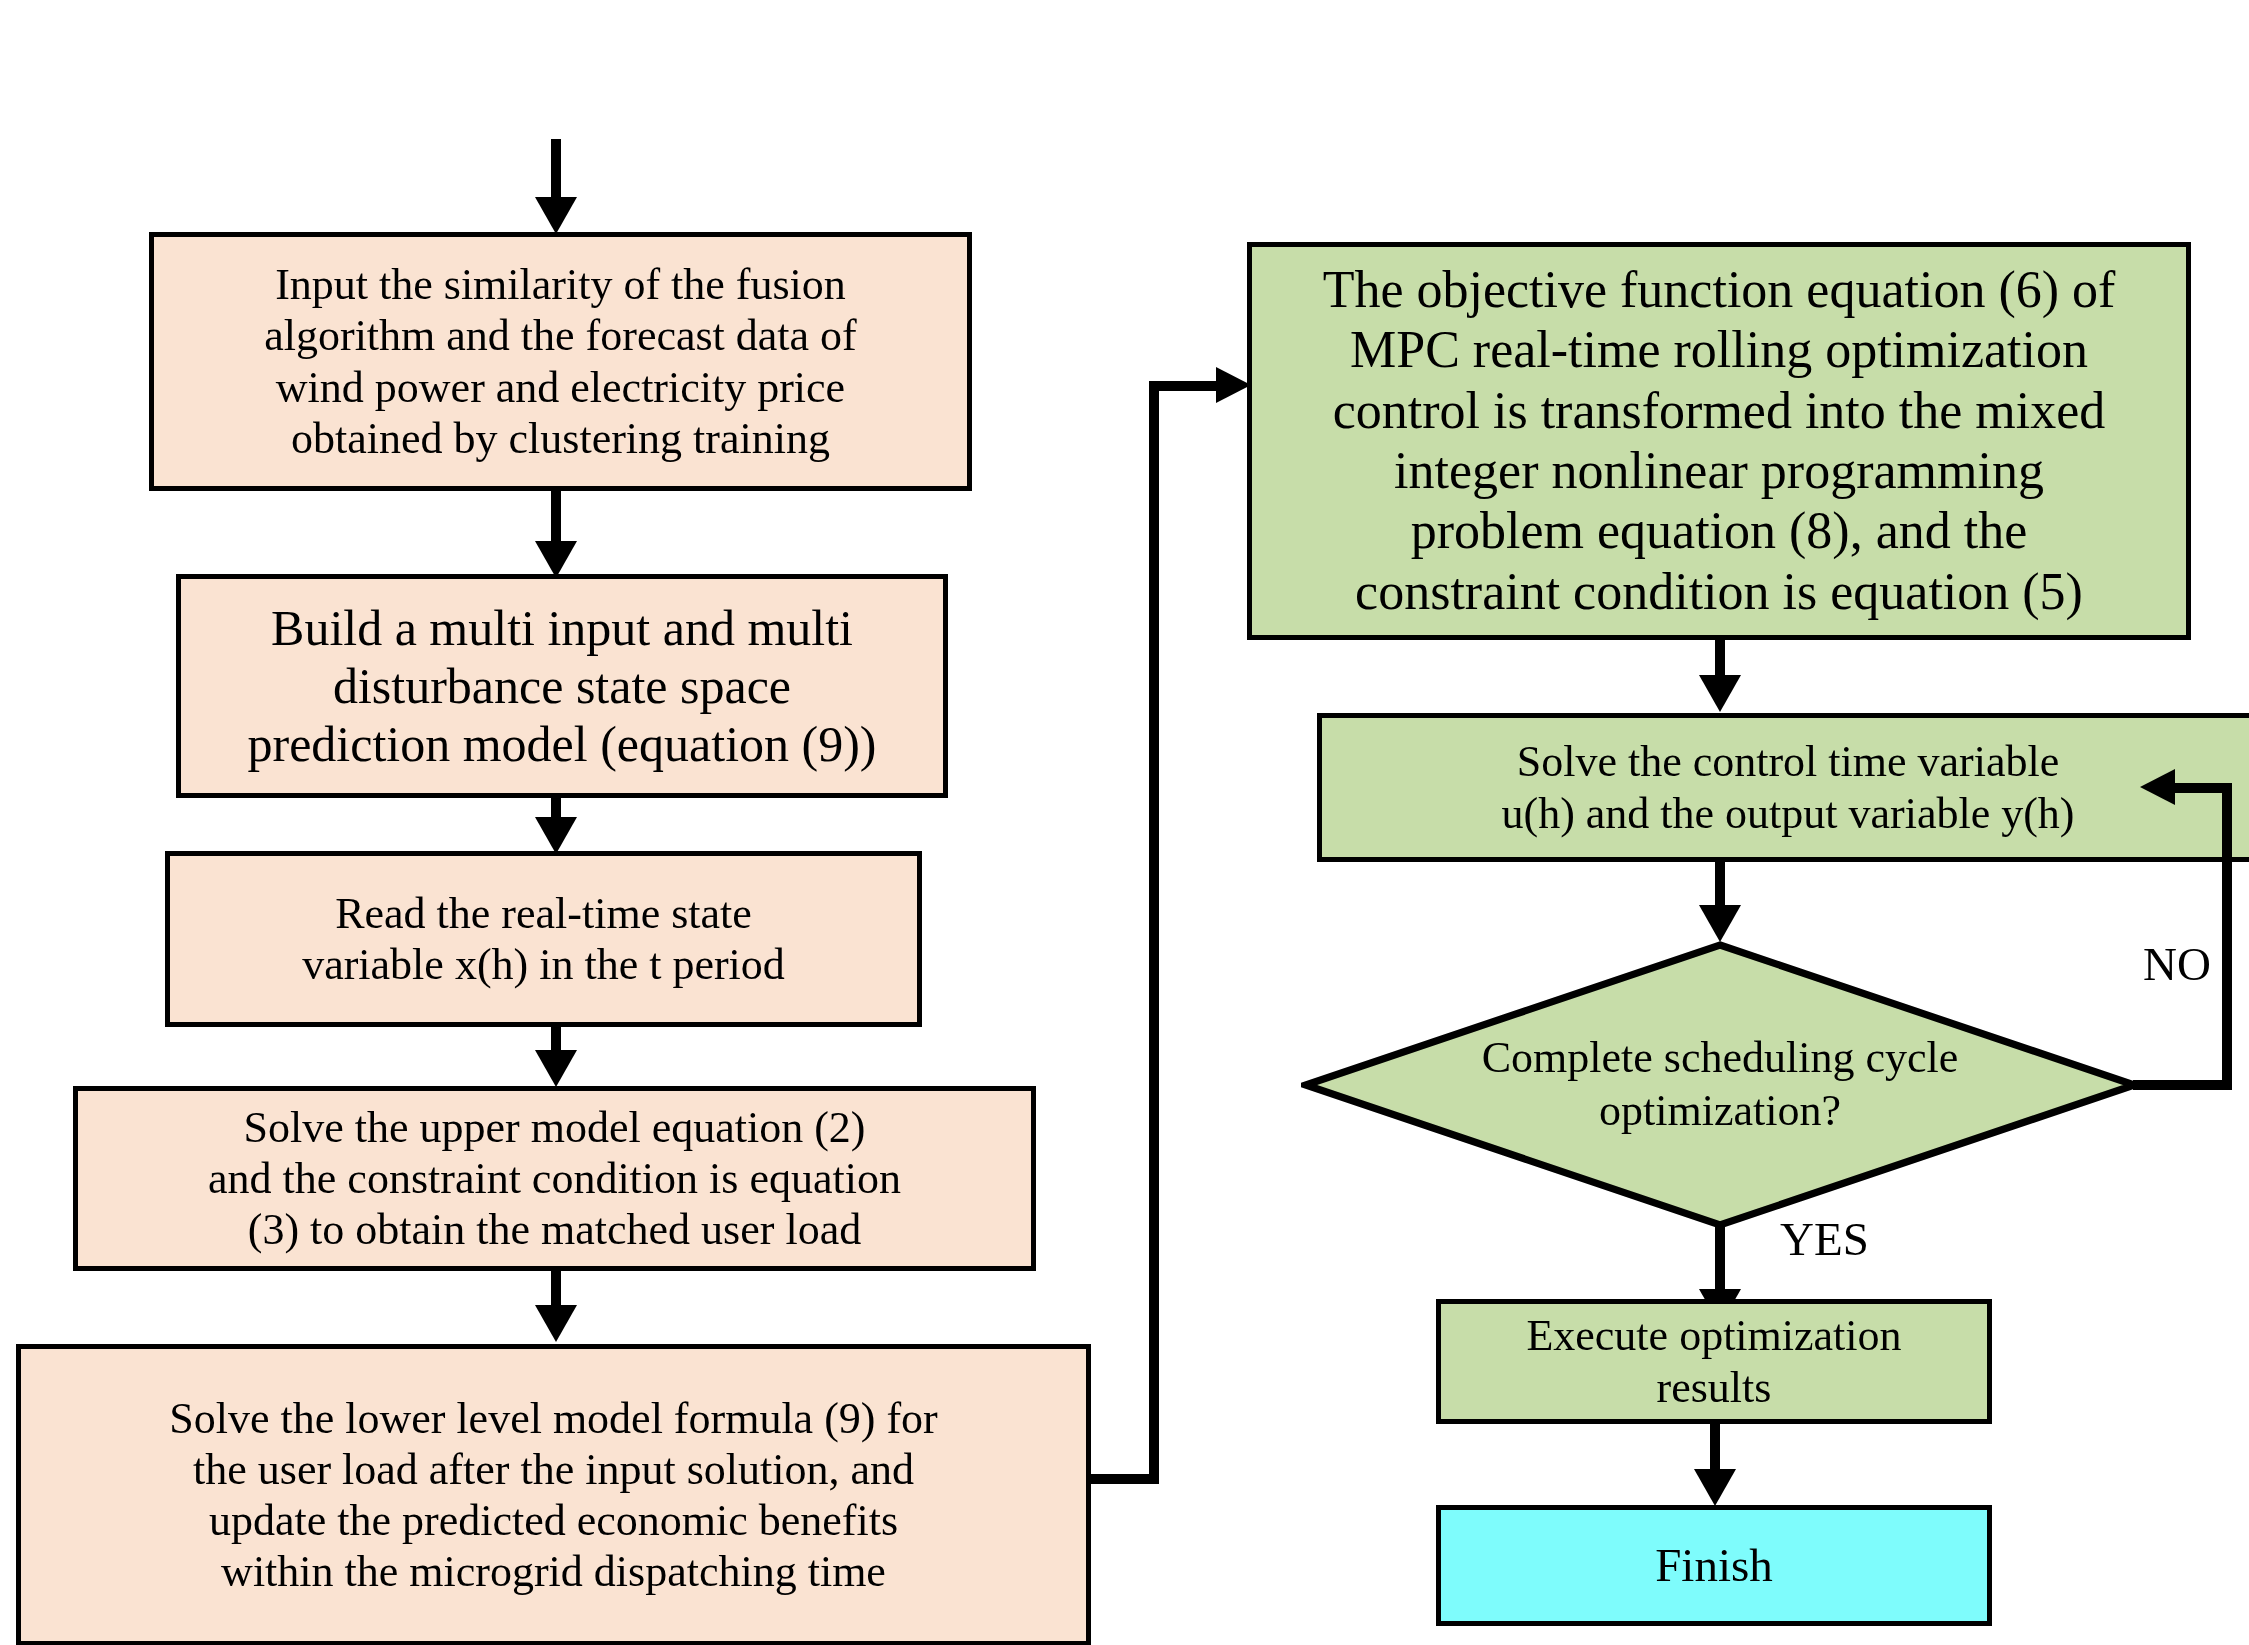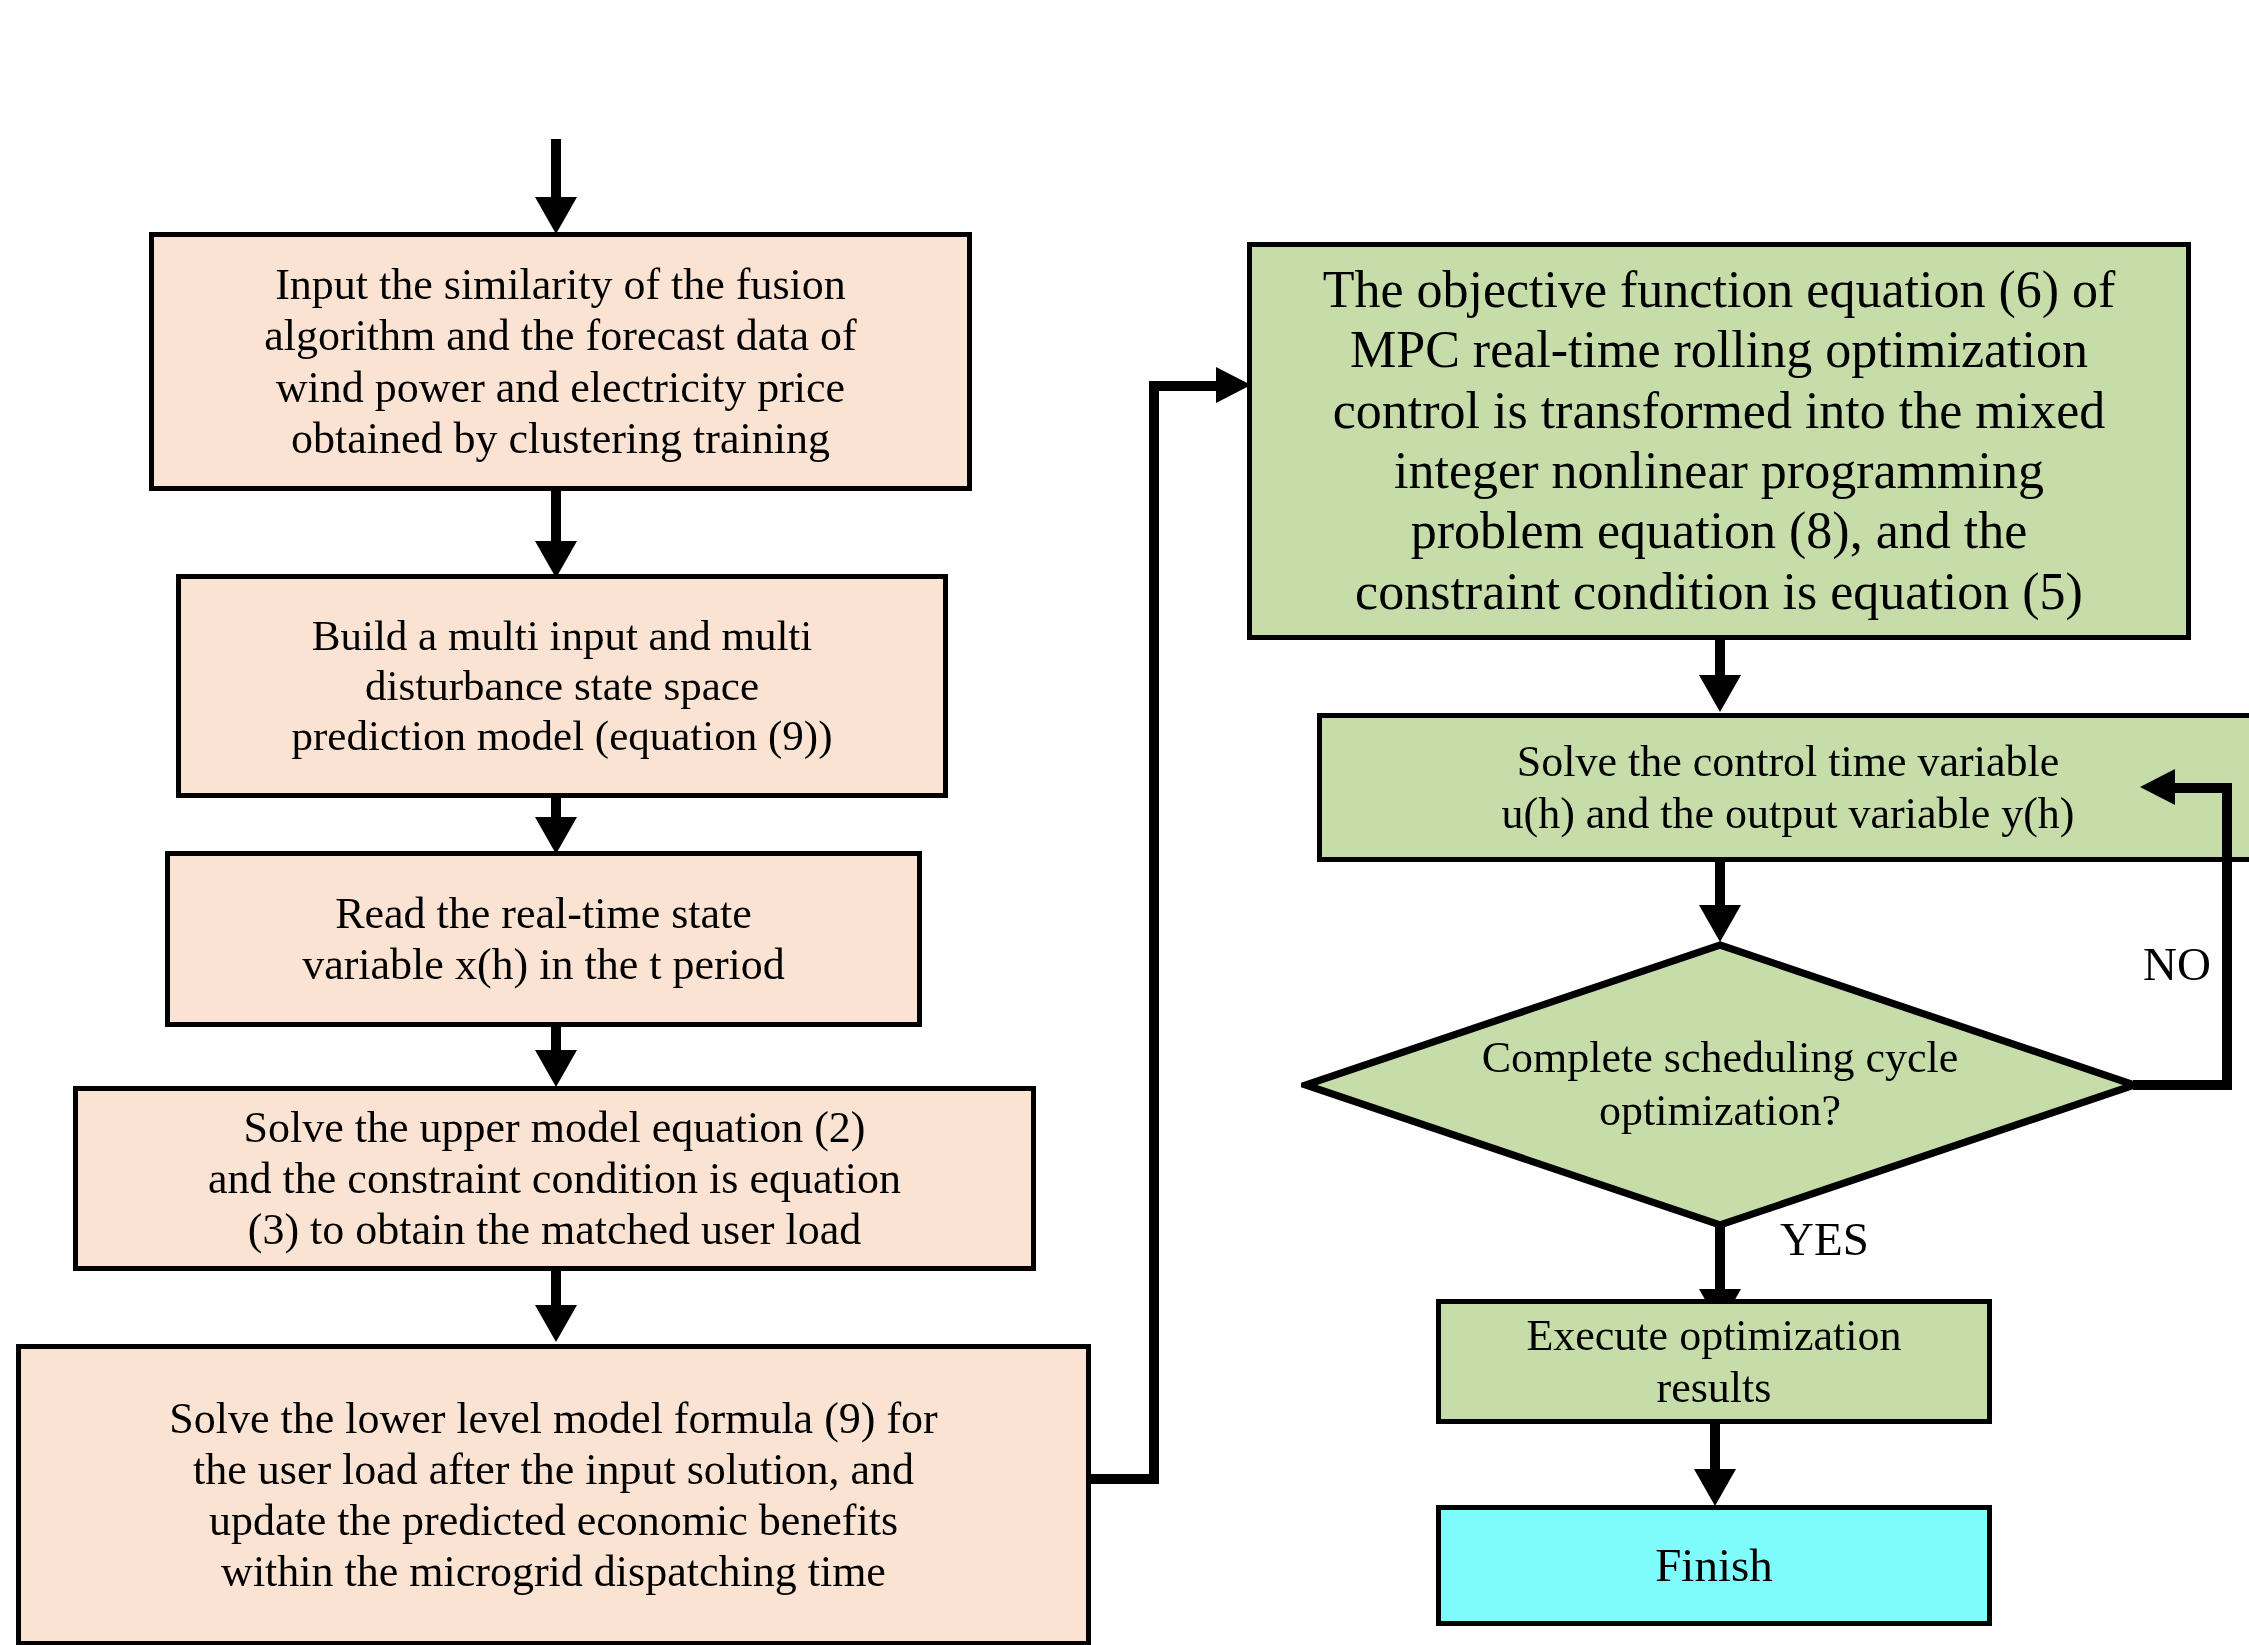--- a/index.html
+++ b/index.html
@@ -97,21 +97,21 @@
   <div class="node process-peach" style="left:149px; top:232px; width:823px; height:259px; font-size:44px;">
     <span class="txt">Input the similarity of the fusion
 algorithm and the forecast data of
 wind power and electricity price
 obtained by clustering training</span>
   </div>
 
   <div class="seg-v" style="left:551px; top:491px; width:9.7px; height:52px;"></div>
   <div class="arrow-down" style="left:535px; top:541px;"></div>
 
-  <div class="node process-peach" style="left:176px; top:574px; width:772px; height:224px; font-size:43px;">
+  <div class="node process-peach" style="left:176px; top:574px; width:772px; height:224px; font-size:50px;">
     <span class="txt">Build a multi input and multi
 disturbance state space
 prediction model (equation (9))</span>
   </div>
 
   <div class="seg-v" style="left:551px; top:798px; width:9.7px; height:22.6px;"></div>
   <div class="arrow-down" style="left:535px; top:817px;"></div>
 
   <div class="node process-peach" style="left:165px; top:851px; width:757px; height:176px; font-size:44px;">
     <span class="txt">Read the real-time state

